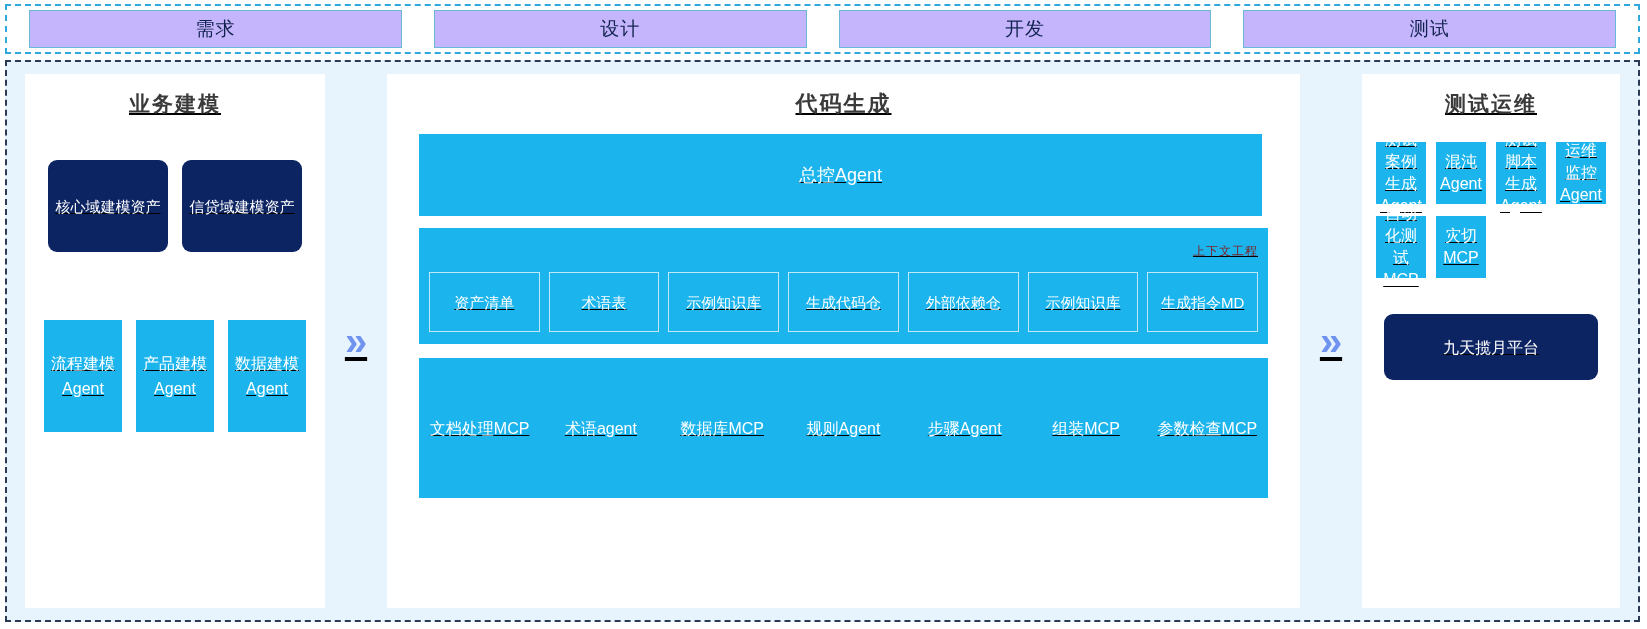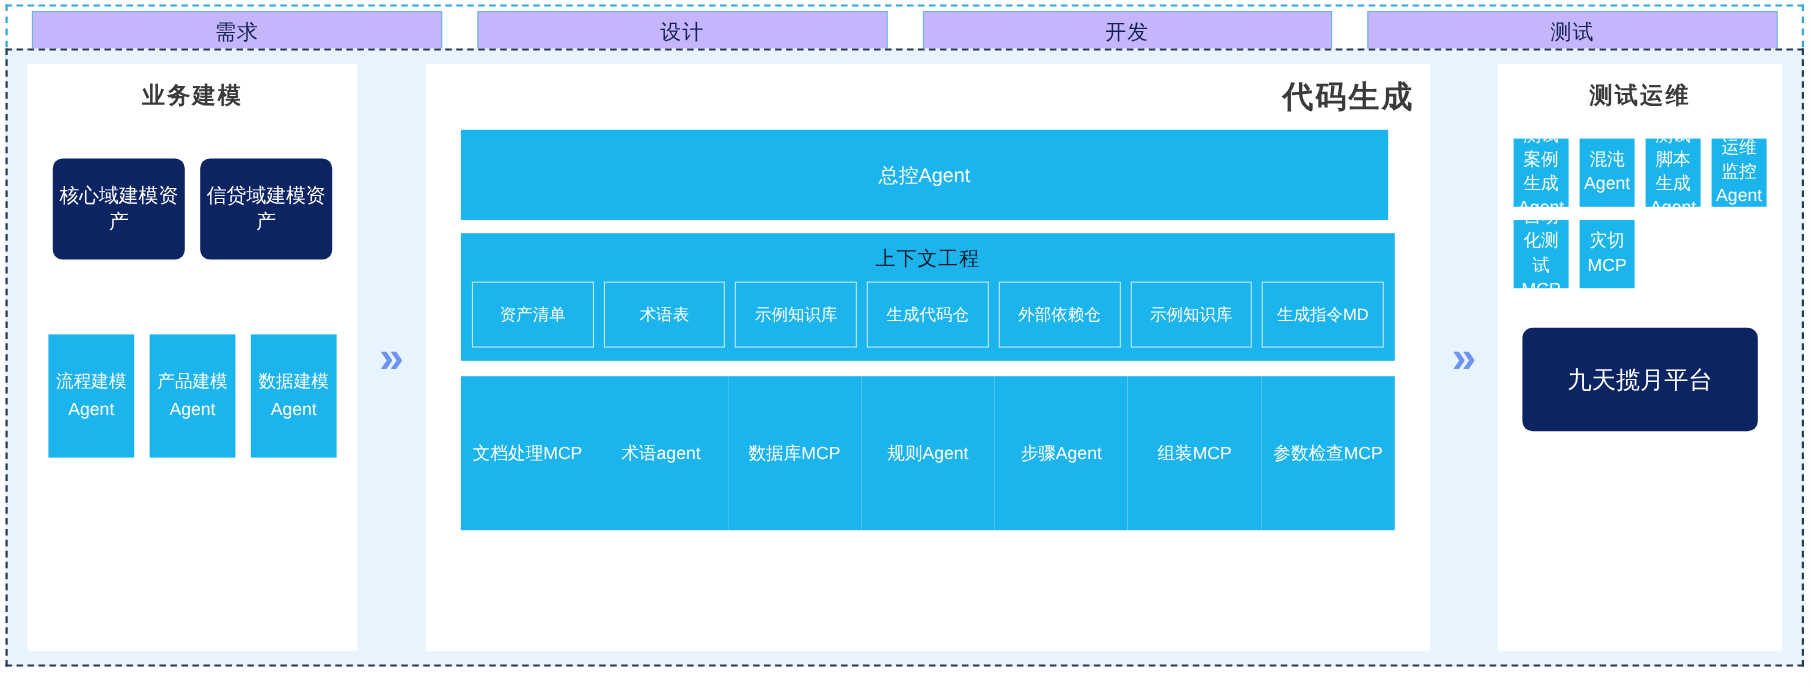--- a/index.html
+++ b/index.html
@@ -41,29 +41,30 @@
     justify-content: center;
     font-size: 19px;
     color: #12224e;
     letter-spacing: 1px;
   }
 
   
   #main-frame {
     position: absolute;
     left: 5px;
-    top: 44px;
+    top: 60px;
     width: 1635px;
     height: 562px;
     border: 2px dashed #2b3a55;
     background: #e8f4fd;
     box-sizing: border-box;
     display: flex;
     align-items: stretch;
     padding: 12px 18px;
+    text-decoration: underline;
   }
 
   .panel {
     background: #ffffff;
     box-sizing: border-box;
     padding: 10px 14px 14px 14px;
     display: flex;
     flex-direction: column;
   }
   #panel-business { width: 300px; flex: 0 0 300px; }
@@ -72,21 +73,21 @@
 
   .panel-title {
     text-align: center;
     font-size: 21px;
     font-weight: bold;
     color: #3a3a3a;
     letter-spacing: 2px;
     margin: 6px 0 0 0;
     line-height: 28px;
   }
-  #panel-code .panel-title { font-size: 28px; text-align: right; }
+  #panel-code .panel-title { font-size: 22px; }
 
   
   .arrow-sep {
     flex: 0 0 62px;
     display: flex;
     align-items: center;
     justify-content: center;
     color: #6f93ef;
     font-size: 40px;
     font-weight: bold;
@@ -96,21 +97,21 @@
 
   
   .navy-box {
     background: #0d2463;
     color: #ffffff;
     border-radius: 9px;
     display: flex;
     align-items: center;
     justify-content: center;
     text-align: center;
-    font-size: 18px;
+    font-size: 15px;
     line-height: 23px;
     padding: 4px 6px;
     box-sizing: border-box;
   }
   .cyan-box {
     background: #1cb4ec;
     color: #ffffff;
     display: flex;
     align-items: center;
     justify-content: center;
@@ -149,23 +150,23 @@
     height: 82px;
     font-size: 18px;
   }
   #context-block {
     margin: 12px 18px 0 18px;
     background: #1cb4ec;
     padding: 8px 10px 12px 10px;
     box-sizing: border-box;
   }
   #context-title {
-    text-align: center;
-    color: #0f172a;
-    font-size: 18px;
+    text-align: right;
+    color: #7f1d1d;
+    font-size: 12px;
     line-height: 30px;
     letter-spacing: 1px;
   }
   #context-items {
     display: flex;
     gap: 9px;
     margin-top: 6px;
   }
   #context-items .ctx-item {
     flex: 1 1 0;
@@ -200,22 +201,22 @@
     gap: 12px 10px;
     margin-top: 24px;
   }
   #test-grid .cyan-box {
     height: 62px;
     font-size: 16px;
     line-height: 22px;
   }
   #platform-box {
     margin-top: 36px;
-    height: 94px;
-    font-size: 22px;
+    height: 66px;
+    font-size: 16px;
     margin-left: 8px;
     margin-right: 8px;
   }
 </style>
 </head>
 <body>
 
 <div id="phase-strip">
   <div class="phase-box">
     <span>需求</span>

